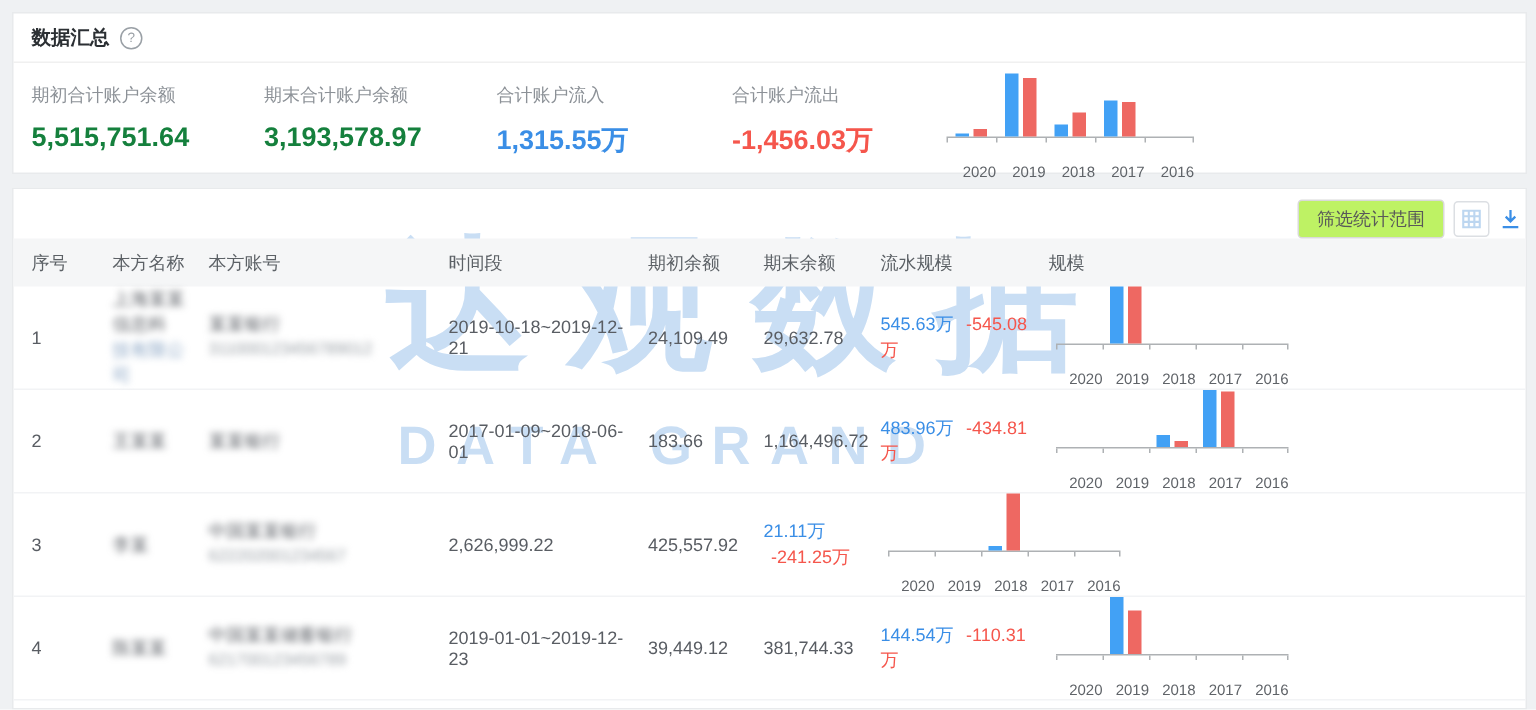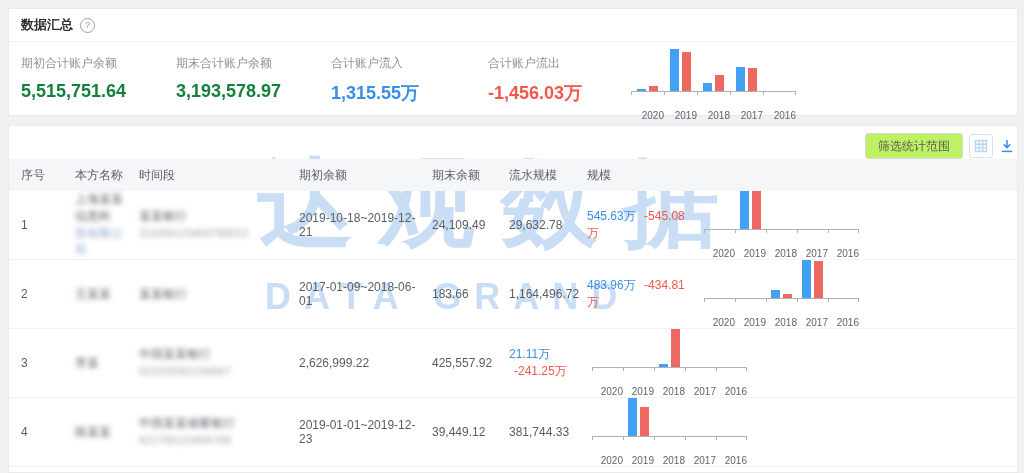--- a/index.html
+++ b/index.html
@@ -150,20 +150,21 @@
         <path d="M7 1v7.2 M3.8 5.4L7 8.6l3.2-3.2" fill="none" stroke="#3a8ee6" stroke-width="1.5"></path>
         <path d="M1.8 12.4h10.4" fill="none" stroke="#3a8ee6" stroke-width="1.5"></path>
       </svg>
     </div>
   </div>
 
   <div class="table-wrap">
     <div class="thead" id="thead">
         <div class="cell first">序号</div>
         <div class="cell">本方名称</div>
+        <div class="cell">本方账号</div>
         <div class="cell">时间段</div>
         <div class="cell">期初余额</div>
         <div class="cell">期末余额</div>
         <div class="cell">流水规模</div>
         <div class="cell">规模</div>
       </div>
     <div id="tbody">
   <div class="trow">
     <div class="cell first">1</div>
     <div class="cell name-cell blur">
@@ -321,20 +322,24 @@
     <div class="cell name-cell blur">
             <span class="nline">陈某某</span>
           </div>
     <div class="cell acct-cell blur">
             <span class="aline">中国某某储蓄银行</span>
             <span class="aline">621700123456789</span>
           </div>
     <div class="cell">2019-01-01~2019-12-23</div>
     <div class="cell">39,449.12</div>
     <div class="cell">381,744.33</div>
+    <div class="cell">
+      <span class="flow-in">144.54万</span>
+      <span class="flow-out">-110.31万</span>
+    </div>
     <div class="cell chart-cell">
       <div class="mini-chart row-chart">
               <div class="bars-row" style="height: 38px;">
                 <div class="slot">
                   <div class="bar blue" style="height: 0px;"></div>
                   <div class="bar red" style="height: 0px;"></div>
                 </div>
                 <div class="slot">
                   <div class="bar blue" style="height: 38px;"></div>
                   <div class="bar red" style="height: 29px;"></div>

